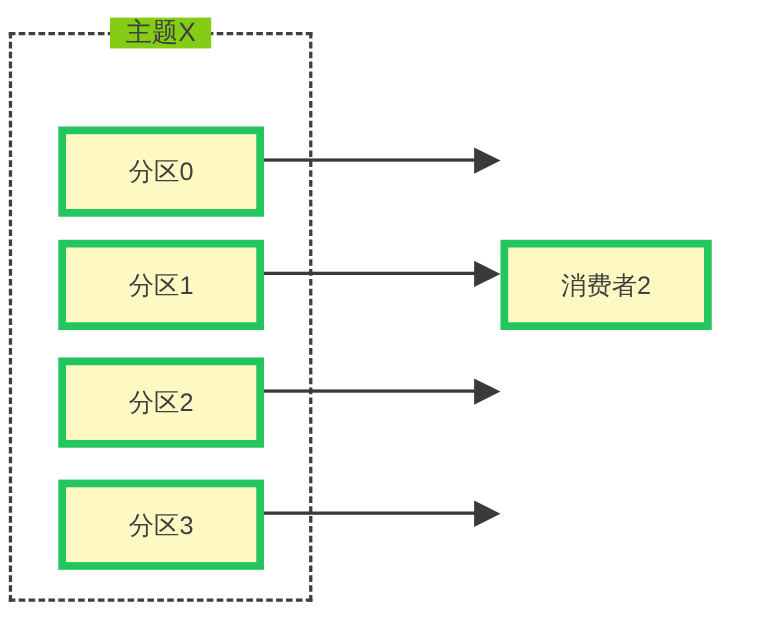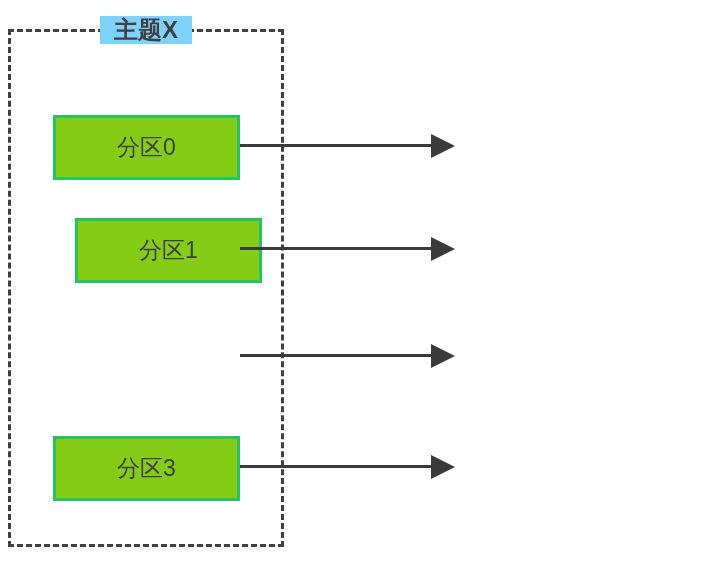--- a/index.html
+++ b/index.html
@@ -30,50 +30,49 @@
   }
   .group-consumers {
     left: 416px;
     width: 277px;
   }
   .group-title {
     position: absolute;
     top: -16px;
     left: 50%;
     transform: translateX(-50%);
-    background: #7dd3fc;
+    background: #84cc16;
     padding: 0 14px;
     font-size: 24px;
     line-height: 28px;
     white-space: nowrap;
     color: #3f3f3f;
-    font-weight: bold;
   }
   .node {
     position: absolute;
-    height: 65px;
-    border: 3px solid #22c55e;
+    height: 82px;
+    border: 7px solid #22c55e;
     box-sizing: border-box;
-    background: #84cc16;
+    background: #fef9c3;
     display: flex;
     align-items: center;
     justify-content: center;
     font-size: 23px;
     color: #3f3f3f;
   }
   .node-partition {
     left: 53px;
     width: 187px;
   }
   .node-consumer {
     left: 455px;
     width: 192px;
   }
   .row-0 { top: 115px; }
-  .row-1 { top: 218px; margin-left: 22px; }
+  .row-1 { top: 218px; }
   .row-2 { top: 325px; }
   .row-3 { top: 436px; align-items: center; }
   .arrow {
     position: absolute;
     left: 240px;
     width: 215px;
     height: 24px;
   }
   .arrow-row-0 { top: 134px; }
   .arrow-row-1 { top: 237px; }
@@ -107,24 +106,30 @@
     <span class="group-title">主题X</span>
   </div>
 
 
   <div class="node node-partition row-0">
     <span>分区0</span>
   </div>
   <div class="node node-partition row-1">
     <span>分区1</span>
   </div>
+  <div class="node node-partition row-2">
+    <span>分区2</span>
+  </div>
   <div class="node node-partition row-3">
     <span>分区3</span>
   </div>
 
+  <div class="node node-consumer row-1">
+    <span>消费者2</span>
+  </div>
 
   <div class="arrow arrow-row-0">
     <div class="arrow-line"></div>
     <div class="arrow-head"></div>
   </div>
   <div class="arrow arrow-row-1">
     <div class="arrow-line"></div>
     <div class="arrow-head"></div>
   </div>
   <div class="arrow arrow-row-2">

